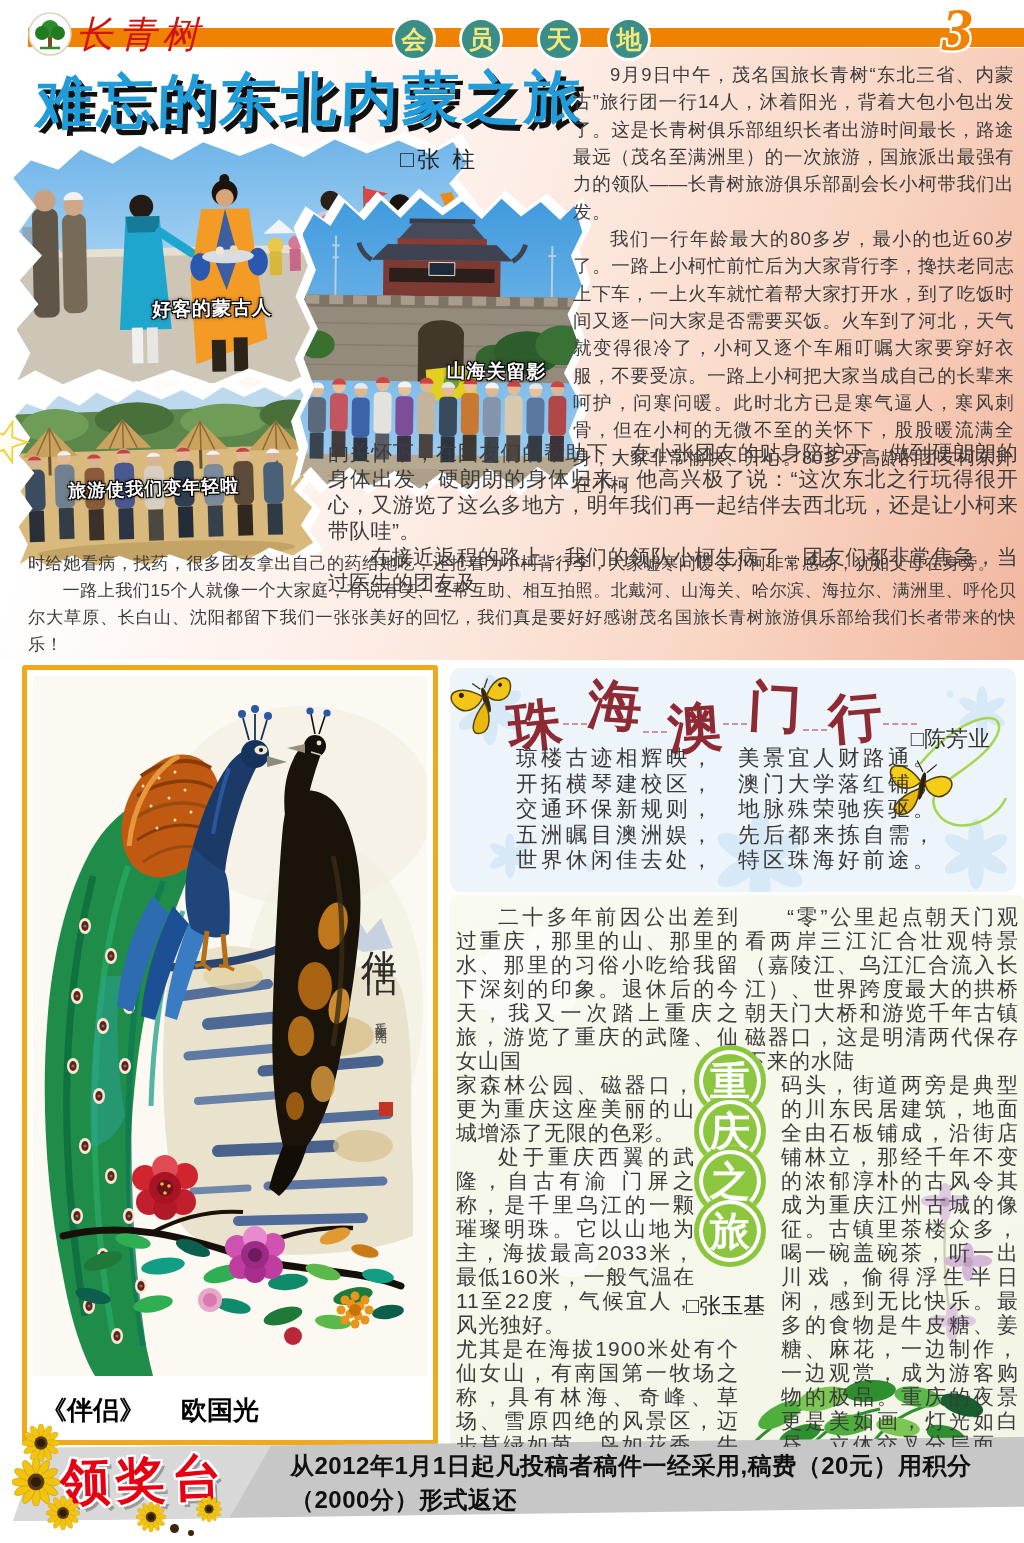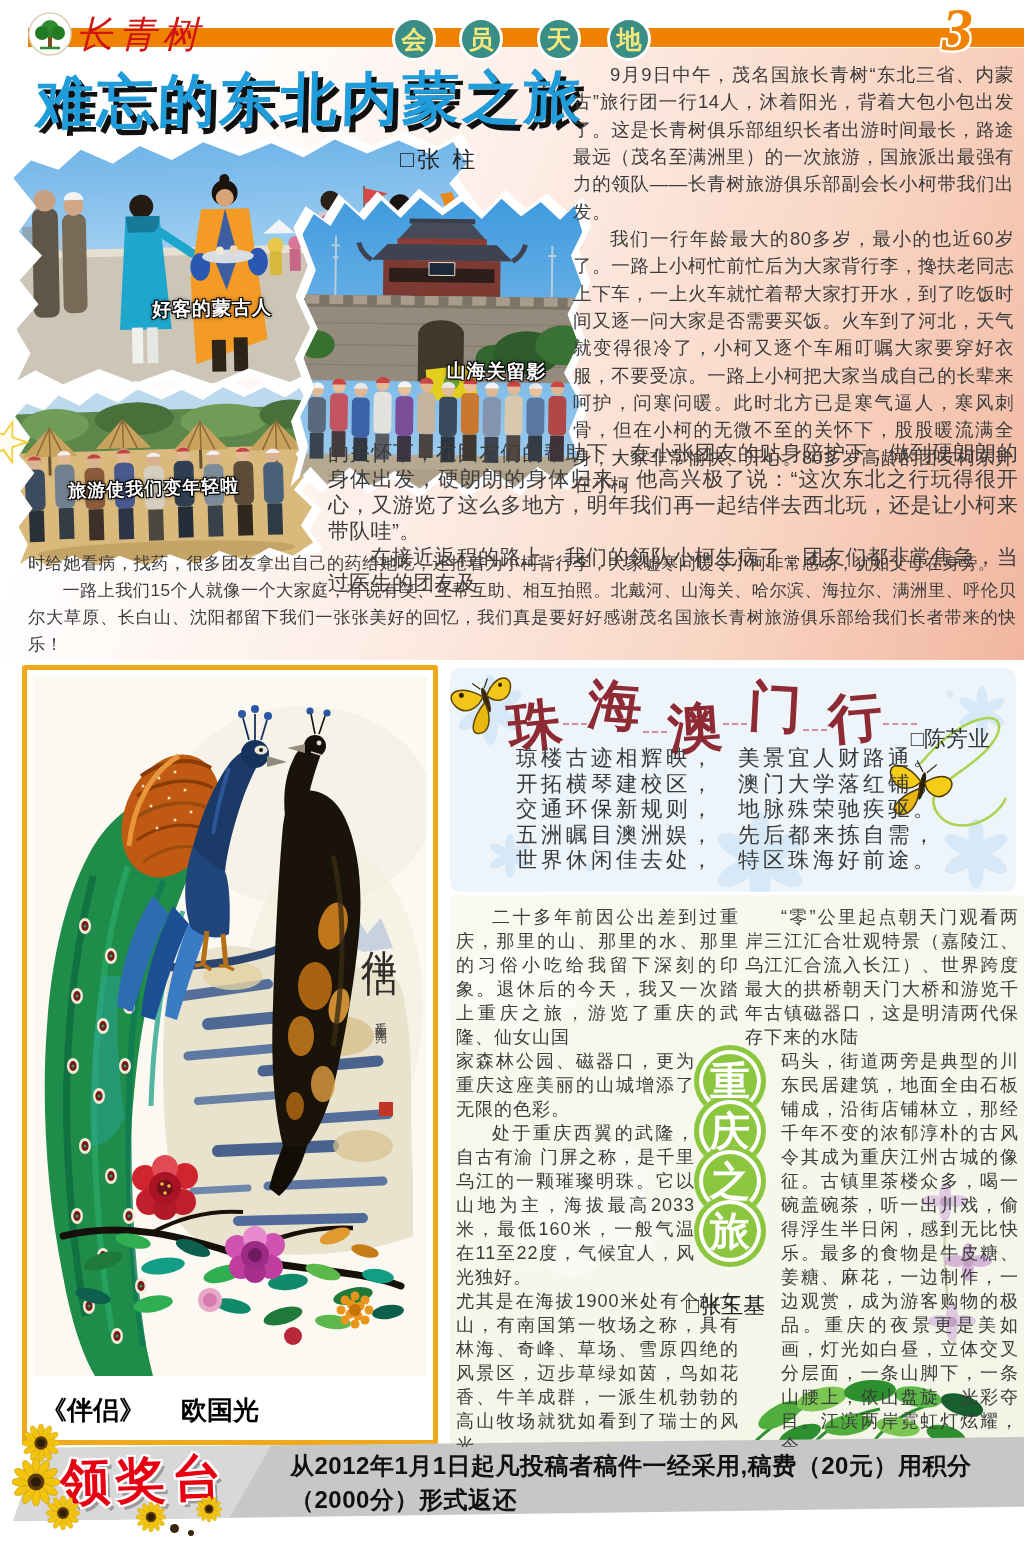--- a/index.html
+++ b/index.html
@@ -86,21 +86,21 @@
       vertical-align:middle;}
   .poem-author{position:absolute;right:26px;top:56px;font-size:22px;color:#333;z-index:2;}
   .poem-lines{position:absolute;left:66px;top:78px;font-size:21.5px;line-height:25.5px;
               color:#3a3a3a;letter-spacing:3.5px;z-index:2;white-space:nowrap;}
   .poem-lines .half-l{margin-right:22px;}
 
   
   .cq{position:absolute;left:450px;top:895px;width:574px;height:552px;
       background:linear-gradient(160deg,#f9faf0,#f2f5e6);border-radius:6px;overflow:hidden;}
   .cq-bg{position:absolute;left:0;top:0;width:100%;height:100%;}
-  .cq-col{position:absolute;top:10px;font-size:18px;line-height:24px;letter-spacing:1px;
+  .cq-col{position:absolute;top:10px;font-size:21px;line-height:24px;letter-spacing:1px;
           color:#3c3c3c;text-align:justify;z-index:2;}
   .cq-col p{margin:0;}
   .col1{left:6px;width:283px;}
   .col2{left:295px;width:274px;}
   .shave-r{padding-right:44px;}
   .shave-l{padding-left:36px;}
   .badge{position:absolute;left:244px;top:150px;width:72px;z-index:3;}
   .bchar{width:72px;height:72px;margin-top:-22px;border-radius:50%;background:#8CC63F;
          box-shadow:inset 0 0 0 5px #8CC63F, inset 0 0 0 9px #fff;color:#fff;font-size:40px;
          font-weight:bold;text-align:center;line-height:72px;}

